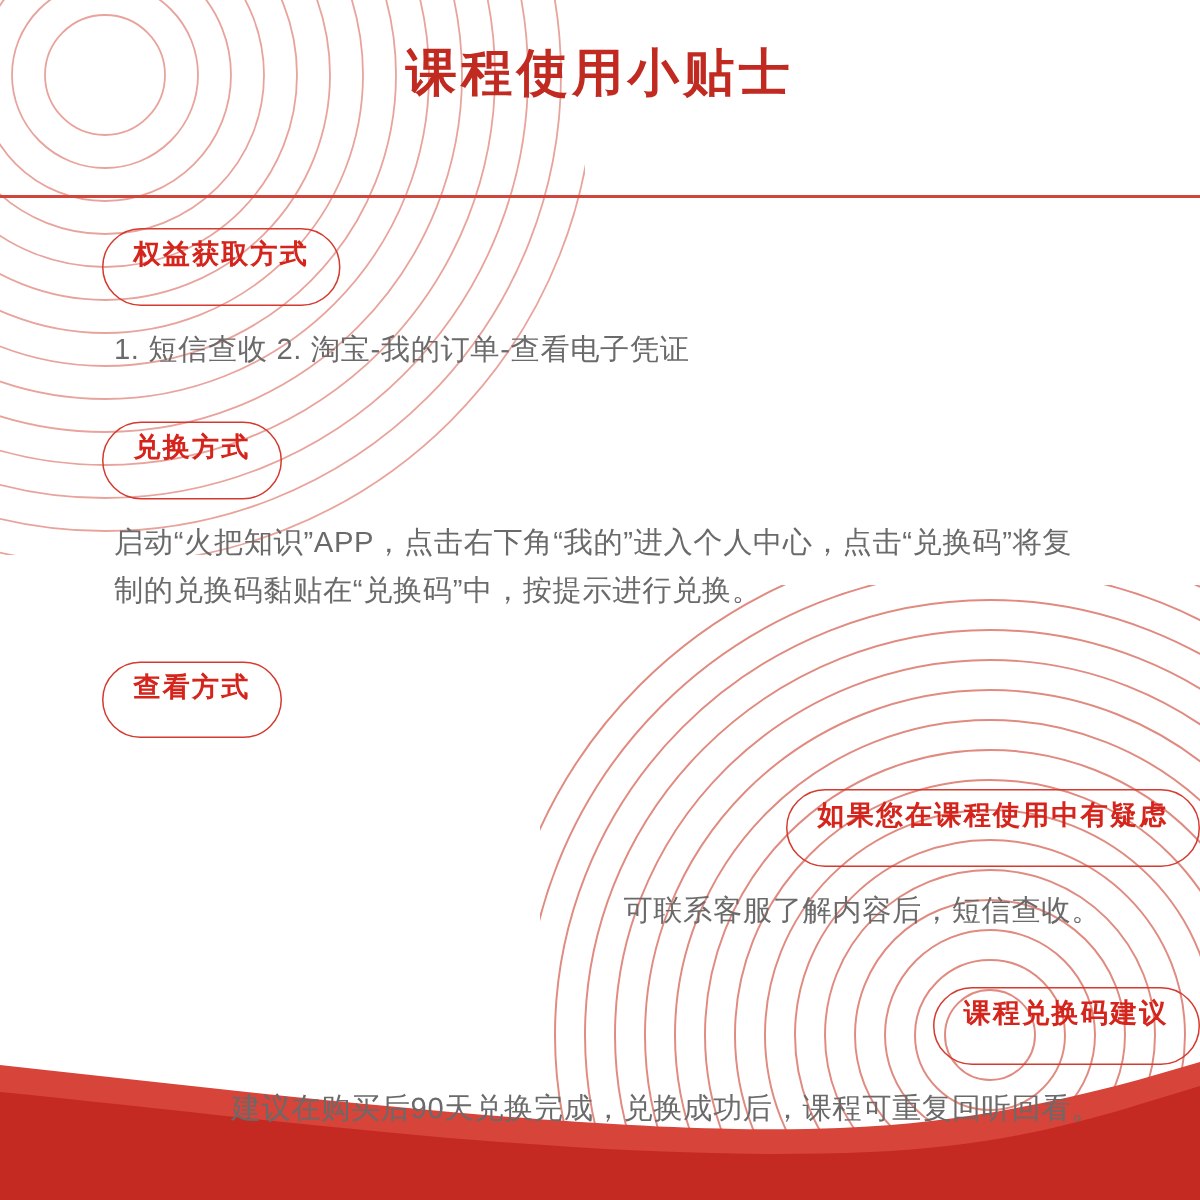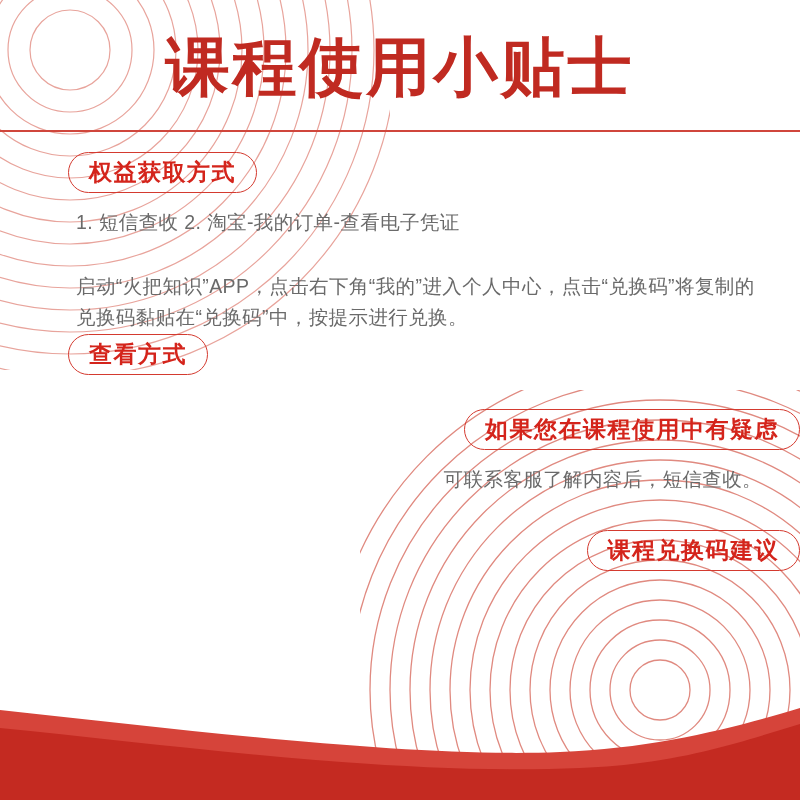--- a/index.html
+++ b/index.html
@@ -26,21 +26,21 @@
   }
   
   .title-wrap{
     position:absolute;left:0;top:30px;width:800px;
     text-align:center;
   }
   .title{
     display:inline-block;
     font-family:"Liberation Serif","DejaVu Serif",serif;
     font-weight:bold;
-    font-size:64px;
+    font-size:34px;
     letter-spacing:3px;
     color:#c02a21;
     line-height:1.2;
   }
   
   .content{
     position:absolute;
     left:0;top:152px;
     width:800px;
   }
@@ -48,38 +48,38 @@
     padding:0 0 0 0;
     margin-bottom:0;
   }
   .badge-row{padding-left:68px;}
   .badge{
     display:inline-block;
     border:1.6px solid #d43a2f;
     border-radius:999px;
     color:#d4241b;
     font-weight:bold;
-    font-size:23px;
+    font-size:18px;
     letter-spacing:1.5px;
-    padding:7px 20px 8px 20px;
+    padding:7px 20px 24px 20px;
     line-height:1.05;
     white-space:nowrap;
   }
   .body-text{
     padding-left:76px;
-    padding-right:38px;
+    padding-right:66px;
     margin-top:14px;
     color:#6a6a6a;
     font-size:19.5px;
     line-height:1.62;
     letter-spacing:0.4px;
   }
   .s1{margin-top:0px;}
   .s2{margin-top:32px;}
-  .s3{}
+  .s3{margin-top:30px;}
   .s4{margin-top:34px;text-align:right;}
   .s5{margin-top:34px;text-align:right;}
 </style>
 </head>
 <body>
 
 <div class="poster">
 
   <svg class="deco" id="deco-topleft" viewBox="0 0 640 640">
     <g fill="none" stroke="#e8a49c" stroke-width="1.2">
@@ -135,36 +135,40 @@
   <div class="content">
 
     <div class="section s1">
       <div class="badge-row">
         <span class="badge">权益获取方式</span>
       </div>
       <div class="body-text">1. 短信查收   2. 淘宝-我的订单-查看电子凭证</div>
     </div>
 
     <div class="section s2">
+      <div class="badge-row">
+        <span class="badge">兑换方式</span>
+      </div>
       <div class="body-text">启动“火把知识”APP，点击右下角“我的”进入个人中心，点击“兑换码”将复制的兑换码黏贴在“兑换码”中，按提示进行兑换。</div>
     </div>
 
     <div class="section s3">
       <div class="badge-row">
         <span class="badge">查看方式</span>
       </div>
     </div>
 
     <div class="section s4">
       <div class="badge-row">
         <span class="badge">如果您在课程使用中有疑虑</span>
       </div>
       <div class="body-text">可联系客服了解内容后，短信查收。</div>
     </div>
 
     <div class="section s5">
       <div class="badge-row">
         <span class="badge">课程兑换码建议</span>
       </div>
+      <div class="body-text">建议在购买后90天兑换完成，兑换成功后，课程可重复回听回看。</div>
     </div>
 
   </div>
 </div>
 
 </body></html>

